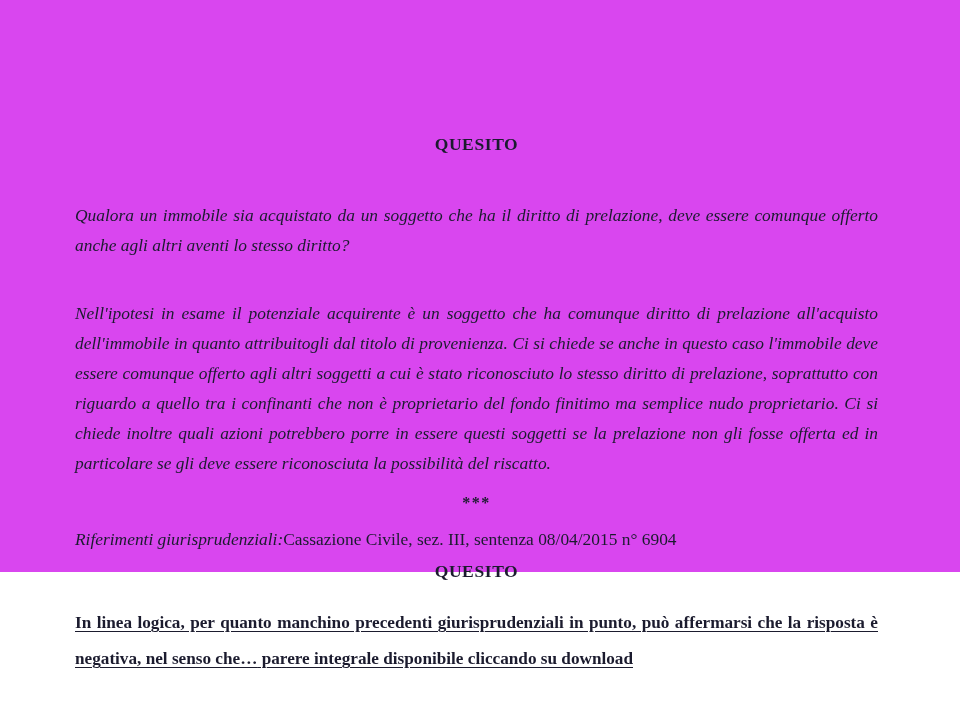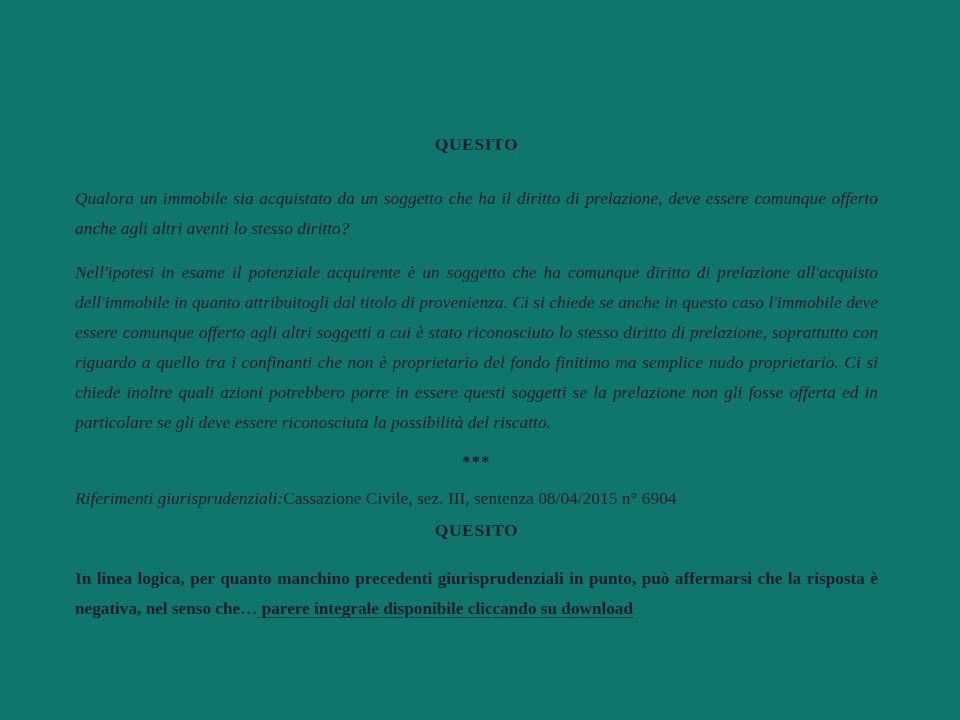--- a/index.html
+++ b/index.html
@@ -12,22 +12,22 @@
     height: 720px;
     overflow: hidden;
     font-family: "Liberation Serif", "DejaVu Serif", serif;
     color: #1b1b2e;
     -webkit-font-smoothing: antialiased;
   }
 
   .page {
     position: relative;
     width: 960px;
-    height: 720px;
-    background: #0f766e;
+    height: 572px;
+    background: #d946ef;
     box-sizing: border-box;
   }
 
   .content {
     position: absolute;
     left: 75px;
     top: 130px;
     width: 803px;
   }
 
@@ -50,22 +50,22 @@
     font-family: "Liberation Serif", "DejaVu Serif", serif;
     font-style: italic;
     font-size: 17.4px;
     line-height: 30px;
     text-align: justify;
     text-justify: inter-word;
     margin: 0;
     hyphens: none;
   }
 
-  .para-question { margin-top: 27px; }
-  .para-detail   { margin-top: 14px; }
+  .para-question { margin-top: 44px; }
+  .para-detail   { margin-top: 38px; }
 
   
   .separator {
     text-align: center;
     font-family: "Liberation Serif", "DejaVu Serif", serif;
     font-weight: bold;
     font-size: 16px;
     letter-spacing: 1.5px;
     line-height: 22px;
     margin: 0;
@@ -88,23 +88,24 @@
   .references .ref-value {
     font-style: normal;
   }
 
   
   .answer {
     font-family: "Liberation Serif", "DejaVu Serif", serif;
     font-weight: bold;
     font-style: normal;
     font-size: 17.2px;
-    line-height: 30px;
+    line-height: 36px;
     text-align: justify;
     text-justify: inter-word;
+    text-decoration: underline;
     text-decoration-thickness: 1px;
     text-underline-offset: 3px;
     margin: 0;
     padding-top: 22px;
   }
   .answer .answer-tail {
     text-decoration: underline;
     text-decoration-thickness: 1px;
     text-underline-offset: 3px;
   }

